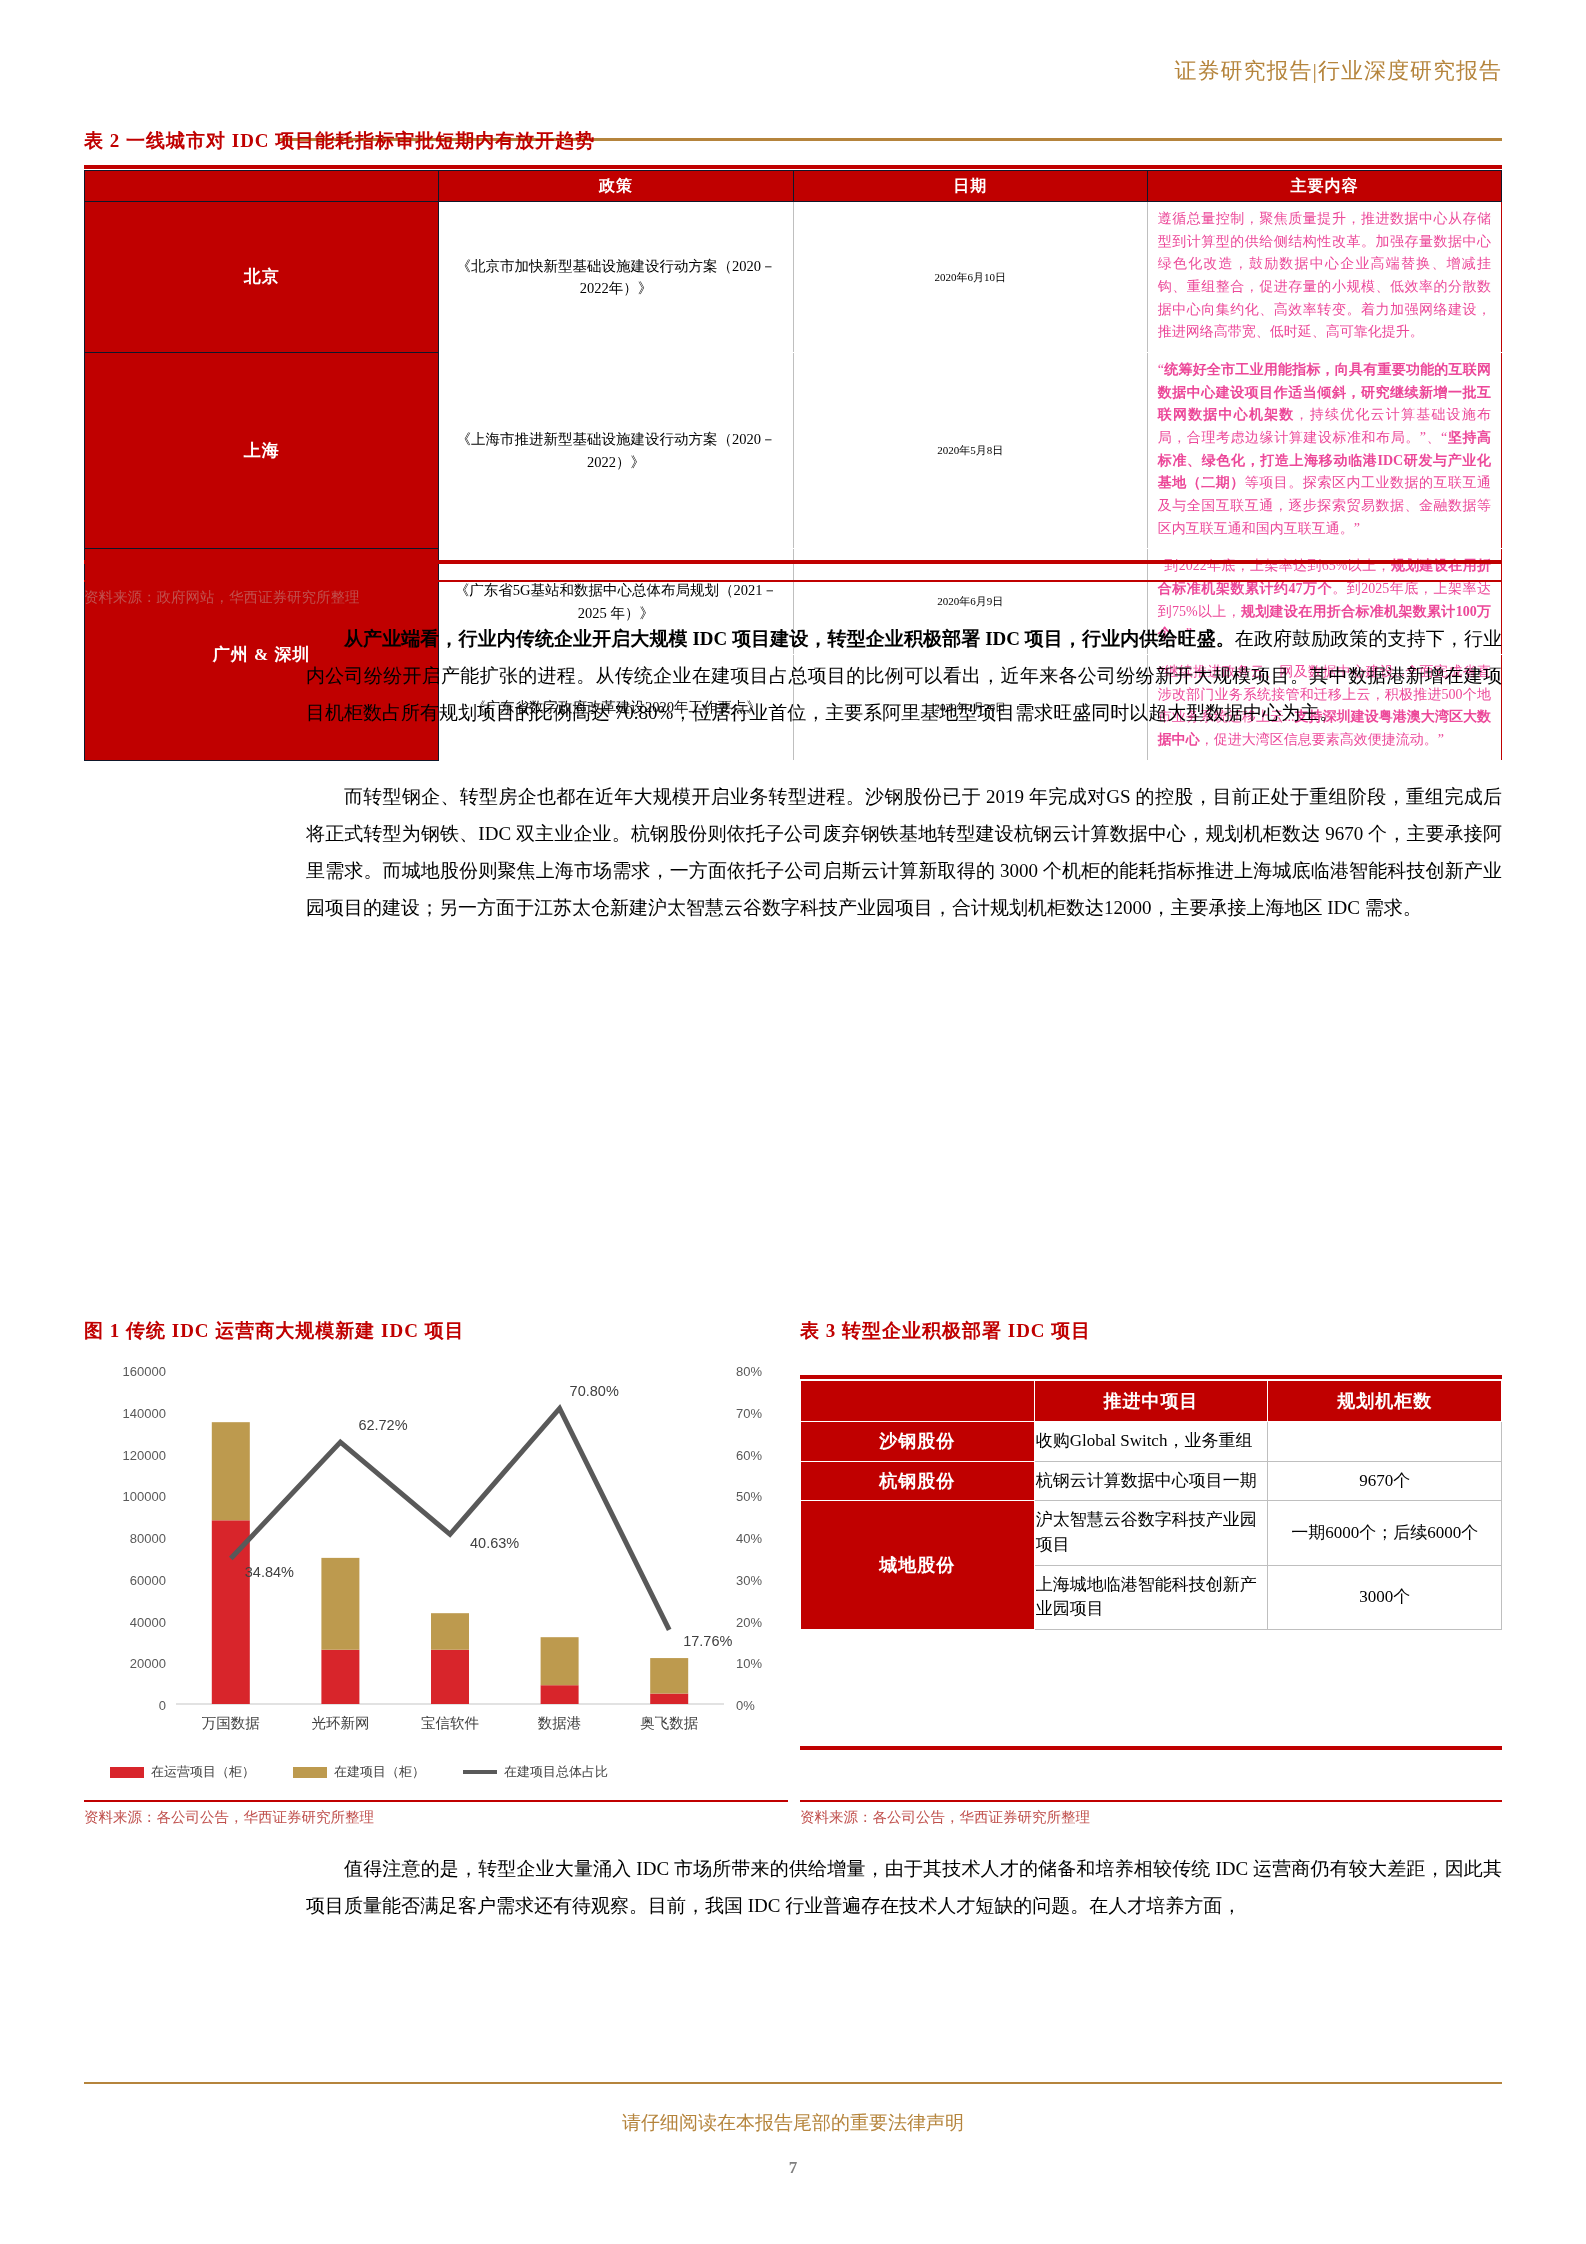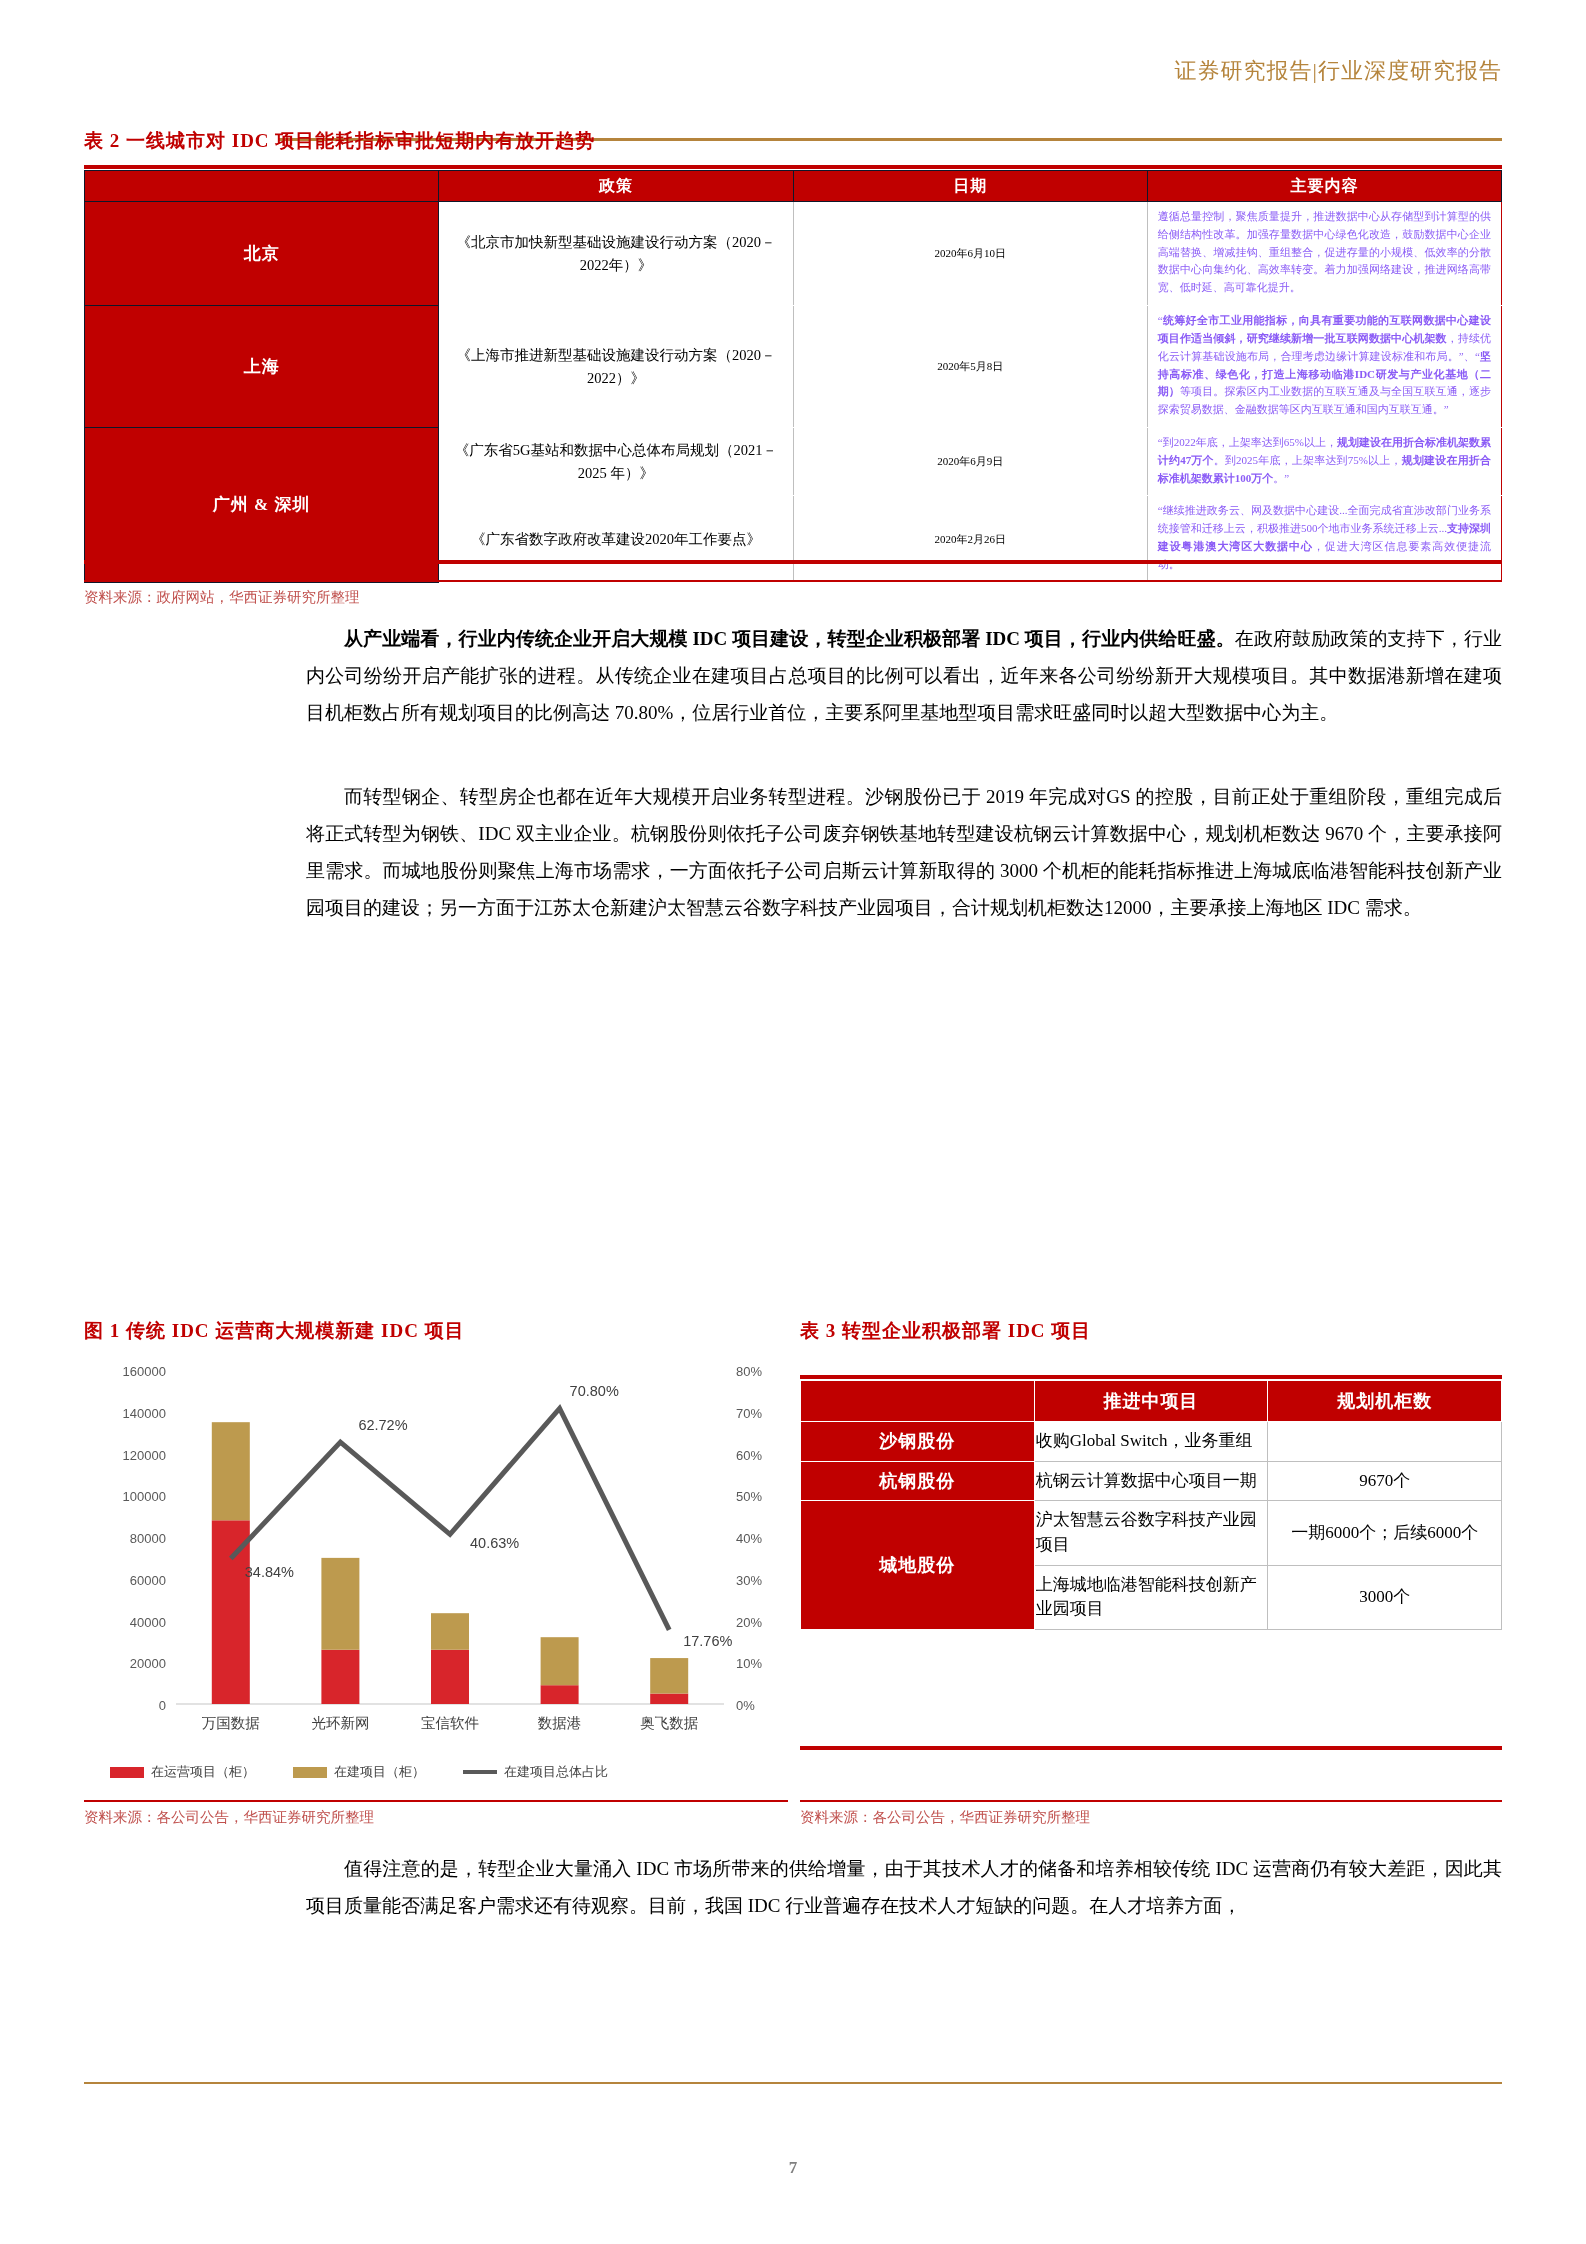--- a/index.html
+++ b/index.html
@@ -75,21 +75,21 @@
     width:222px; text-align:center; font-size:14.5px; color:#000;
     line-height:1.55; padding:6px 8px; border-left:1px solid #c00000; border-right:1px solid #bfbfbf;
     border-top:1px solid #ffffff; border-bottom:1px solid #ffffff;
   }
   .t2 .date {
     width:160px; text-align:center; font-size:11px; color:#000;
     padding:8px 4px; border-right:1px solid #bfbfbf; border-left:1px solid #bfbfbf;
     border-top:1px solid #ffffff; border-bottom:1px solid #ffffff;
   }
   .t2 .main {
-    font-size:11px; color:#8b5cf6; line-height:1.62; padding:6px 10px 8px 10px;
+    font-size:14px; color:#ec4899; line-height:1.62; padding:6px 10px 8px 10px;
     text-align:justify; text-justify:inter-ideograph;
     border-left:1px solid #bfbfbf; border-right:1px solid #c00000;
     border-top:1px solid #ffffff; border-bottom:1px solid #ffffff;font-family:Liberation Serif, serif;
   }
   .t2 .main b { font-weight:bold; }
   .t2-topline { position:absolute; left:84px; top:165px; width:1418px; height:4px; background:#c00000; }
   .t2-botline { position:absolute; left:84px; top:560px; width:1418px; height:4px; background:#c00000; }
 
   .src {
     position:absolute; font-family:"Liberation Serif", serif;
@@ -311,15 +311,16 @@
       </tr>
     </tbody>
   </table>
   <div class="t3-botline"></div>
   <div class="src-line" style="left:800px; top:1800px; width:702px;"></div>
   <div class="src" style="left:800px; top:1808px;">资料来源：各公司公告，华西证券研究所整理</div>
 
   <div class="para" style="left:306px; top:1850px; width:1196px;">值得注意的是，转型企业大量涌入 IDC 市场所带来的供给增量，由于其技术人才的储备和培养相较传统 IDC 运营商仍有较大差距，因此其项目质量能否满足客户需求还有待观察。目前，我国 IDC 行业普遍存在技术人才短缺的问题。在人才培养方面，</div>
 
   <div class="foot-rule"></div>
+  <div class="foot-txt">请仔细阅读在本报告尾部的重要法律声明</div>
   <div class="foot-num">7</div>
 
 </div>
 
 </body></html>

